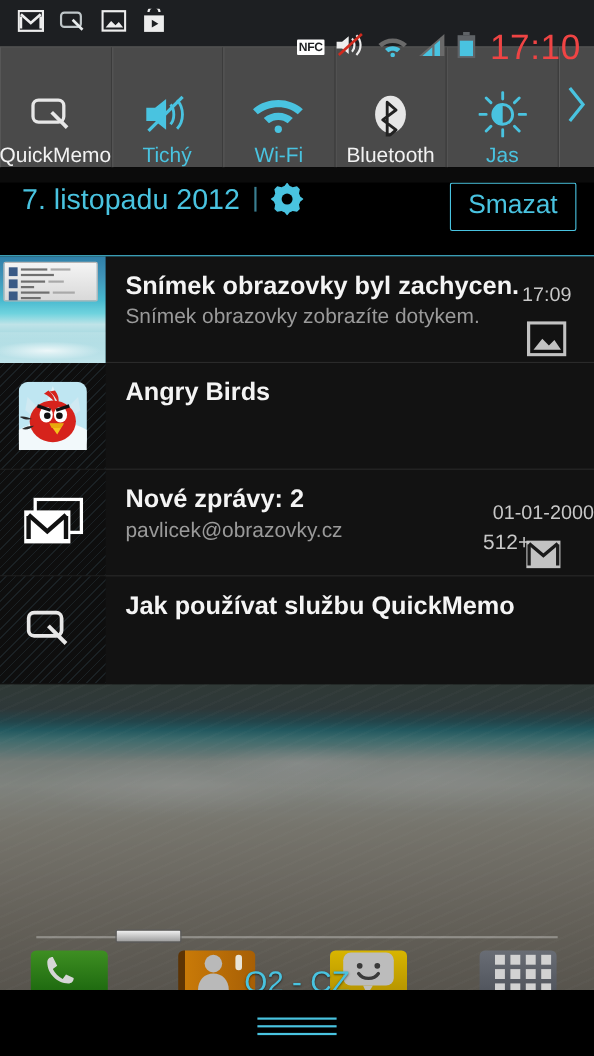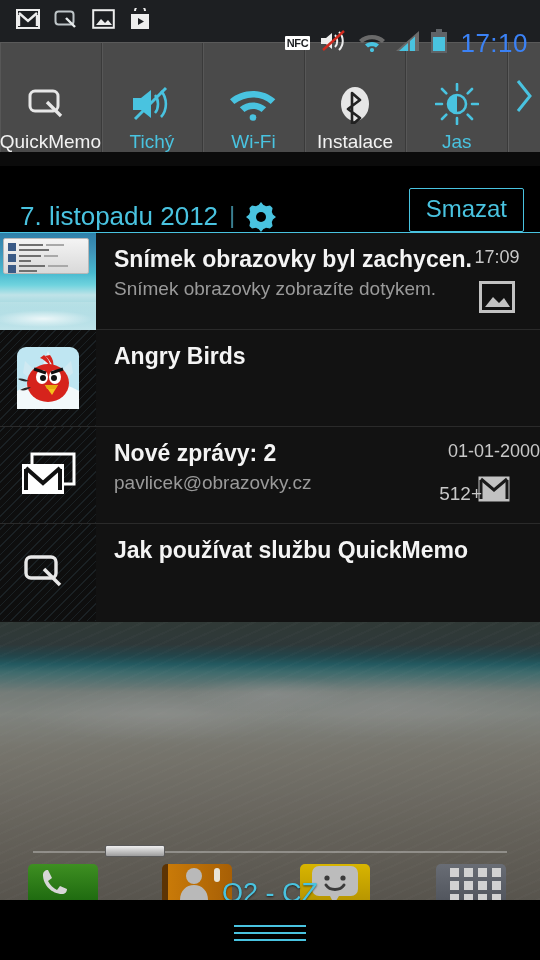--- a/index.html
+++ b/index.html
@@ -31,21 +31,21 @@
   #dim{ position:absolute; left:0; top:622px; width:540px; height:278px; background:rgba(0,0,0,.22); }
 
   
   #statusbar{
     position:absolute; left:0; top:0; width:540px; height:42px;
     background:#1d1f22; display:flex; align-items:center; z-index:40;
   }
   #sb-left{ display:flex; align-items:center; gap:14px; padding-left:16px; flex:1; }
   #sb-right{ display:flex; align-items:center; gap:9px; padding-right:12px;margin-top:44px; }
   .sbicon{ display:block; }
-  #clock{ color:#3b82f6; font-size:26px; letter-spacing:.5px; line-height:1; padding-left:3px; }
+  #clock{ color:#ef4444; font-size:32px; letter-spacing:.5px; line-height:1; padding-left:3px; }
   #nfc{
     background:#fff; color:#1d1f22; font-size:11px; font-weight:bold;
     padding:1px 2px; border-radius:1px; letter-spacing:-.3px; line-height:12px;
   }
 
   
   #qs{
     position:absolute; left:0; top:42px; width:540px; height:110px;
     background:#4a4a4a; display:flex; z-index:39;
     border-top:1px solid #5a5a5a;
@@ -61,21 +61,21 @@
   .qs-off{ color:#f2f2f2; }
   #qs-arrow{
     flex:0 0 32px; display:flex; align-items:center; justify-content:center;
     border-left:1px solid #5d5d5d;
   }
   #qs-bottom{ position:absolute; left:0; top:152px; width:540px; height:14px; background:#0b0b0b; z-index:39; }
 
   
   #datebar{
     position:absolute; left:0; top:166px; width:540px; height:66px;
-    background:#000; display:flex; align-items:flex-end; z-index:38;
+    background:#000; display:flex; align-items:flex-start; z-index:38;
   }
   #date-text{ color:#49c3e0; font-size:26px; padding-left:20px; }
   #date-sep{ color:#3a7f91; font-size:24px; padding:0 11px 3px 11px; }
   #gear{ display:flex; align-items:center; }
   #clear-btn{
     margin-left:auto; margin-right:16px;
     border:1px solid #49c3e0; color:#49c3e0; font-size:24px;
     padding:6px 16px 8px 16px; background:transparent; border-radius:2px;
   }
 
@@ -91,21 +91,21 @@
     flex:0 0 96px; position:relative; display:flex; align-items:center; justify-content:center;
     background:#0e0e0e;
     background-image:repeating-linear-gradient(-45deg, rgba(90,130,150,.16) 0 1px, rgba(0,0,0,0) 1px 6px);
   }
   .n-icon.photo{ background-image:none; }
   .n-body{ flex:1 1 auto; min-width:0; padding:13px 0 0 18px; position:relative; }
   .n-title{ color:#f4f4f4; font-size:23px; font-weight:bold; line-height:27px; white-space:nowrap; }
   .n-sub{ color:#9a9a9a; font-size:19px; line-height:24px; margin-top:4px; white-space:nowrap; }
   .n-right{
     flex:0 0 86px; display:flex; flex-direction:column; align-items:center;
-    padding-top:14px; position:relative;
+    padding-top:14px; position:relative;justify-content:flex-end;
   }
   .n-time{ color:#c8c8c8; font-size:18px; line-height:20px; white-space:nowrap; }
   .n-app{ margin-top:14px; }
   .n-count{
     position:absolute; right:58px; top:56px; color:#c8c8c8; font-size:19px; white-space:nowrap;
   }
 
   
   .thumb{
     width:96px; height:97px; position:relative; overflow:hidden;
@@ -303,21 +303,21 @@
       <span class="qs-lbl qs-on">Wi-Fi</span>
     </div>
 
     <div class="qs-tile">
       <span class="qs-ico">
         <svg width="40" height="40" viewBox="0 0 40 40">
           <ellipse cx="20" cy="20" rx="14" ry="17" fill="#e6e6e6"></ellipse>
           <path d="M17 9l8 7-12 9 12 9-8 7V9z" fill="none" stroke="#222" stroke-width="2.6" stroke-linejoin="round"></path>
         </svg>
       </span>
-      <span class="qs-lbl qs-off">Instalace</span>
+      <span class="qs-lbl qs-off">Bluetooth</span>
     </div>
 
     <div class="qs-tile">
       <span class="qs-ico">
         <svg width="44" height="42" viewBox="0 0 44 42">
           <g stroke="#49c3e0" stroke-width="2.6" stroke-linecap="round">
             <path d="M22 1v6M22 35v6M1 21h6M37 21h6M7 6l4.3 4.3M32.7 31.7L37 36M37 6l-4.3 4.3M11.3 31.7L7 36"></path>
           </g>
           <circle cx="22" cy="21" r="9" fill="none" stroke="#49c3e0" stroke-width="2.6"></circle>
           <path d="M22 12a9 9 0 000 18z" fill="#49c3e0"></path>

